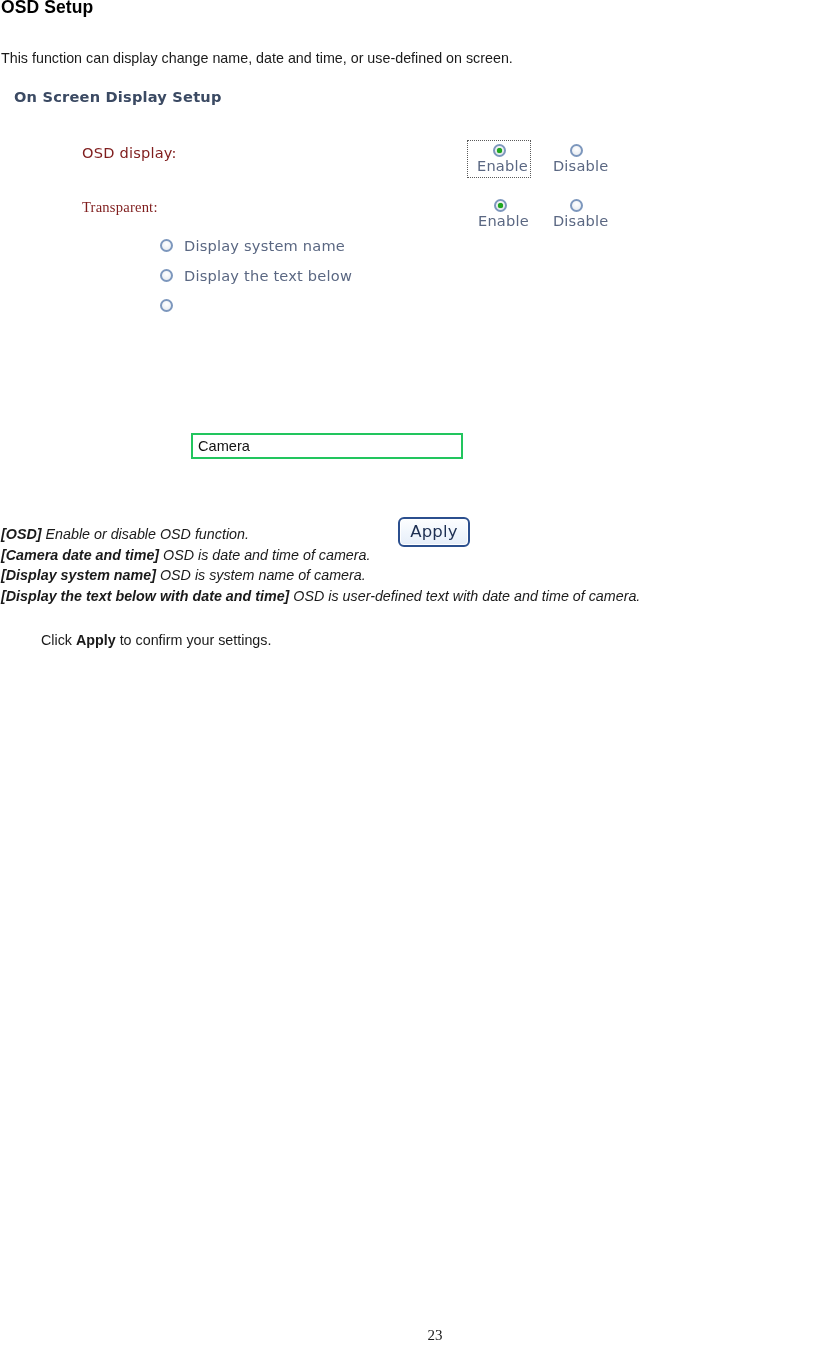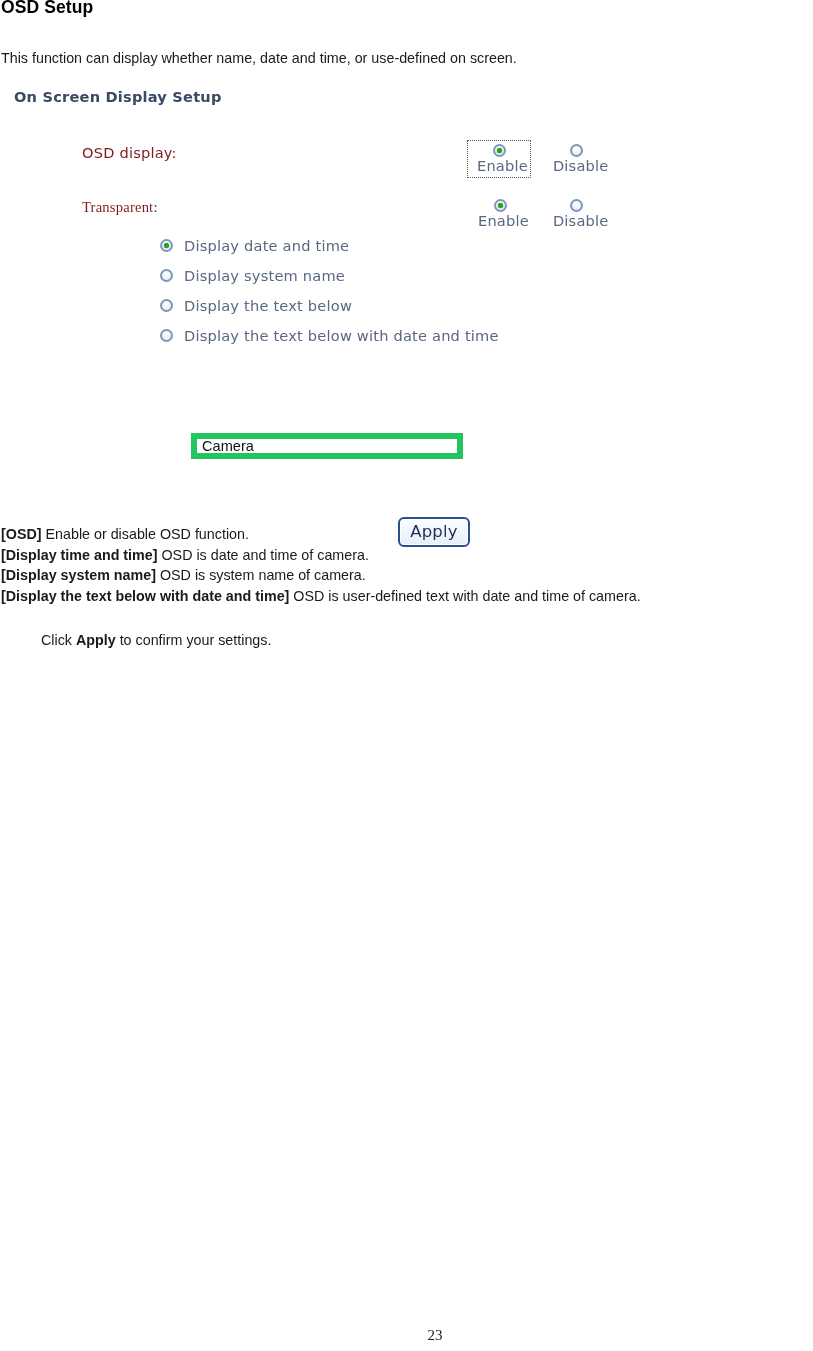--- a/index.html
+++ b/index.html
@@ -136,21 +136,21 @@
   .radio-row .radio-text { margin-left: 11px; }
 
   
   .text-input {
     position: absolute;
     left: 191px;
     top: 349px;
     width: 272px;
     height: 26px;
     box-sizing: border-box;
-    border: 6px solid #22c55e;
+    border: 2px solid #22c55e;
     background: #ffffff;
     font-family: "Liberation Sans", sans-serif;
     font-size: 14.6px;
     color: #111111;
     padding: 0 0 0 5px;
     line-height: 24px;
     border-radius: 0;
   }
 
   
@@ -176,20 +176,21 @@
   }
 
   
   .desc {
     position: absolute;
     left: 1px;
     top: 524px;
     width: 813px;
     font-size: 14.3px;
     color: #1a1a1a;
+    font-style: italic;
   }
   .desc-line {
     white-space: nowrap;
     line-height: 20.5px;
   }
   .desc-line b { font-weight: bold; }
 
   .closing {
     position: absolute;
     left: 1px;
@@ -211,21 +212,21 @@
     font-family: "Liberation Serif", serif;
     font-size: 15px;
     color: #1a1a1a;
   }
 </style>
 </head>
 <body>
 
 <div class="page-title">OSD Setup</div>
 
-<div class="intro">This function can display whether name, date and time, or use-defined on screen.</div>
+<div class="intro">This function can display change name, date and time, or use-defined on screen.</div>
 
 <div class="panel">
 
   <div class="panel-heading">On Screen Display Setup</div>
 
   <div class="field-label osd">OSD display:</div>
   <div class="radio-group osd">
     <label class="radio-opt focused">
       <span class="radio checked"></span>
       <span class="radio-text">Enable</span>
@@ -243,48 +244,43 @@
       <span class="radio-text">Enable</span>
     </label>
     <label class="radio-opt spaced">
       <span class="radio"></span>
       <span class="radio-text">Disable</span>
     </label>
   </div>
 
   <div class="radio-list">
     <label class="radio-row">
-      <span class="radio checked"></span>
-      <span class="radio-text">Display date and time</span>
+      <span class="radio"></span>
+      <span class="radio-text">Display system name</span>
     </label>
     <label class="radio-row">
       <span class="radio"></span>
-      <span class="radio-text">Display system name</span>
+      <span class="radio-text">Display the text below</span>
     </label>
     <label class="radio-row">
       <span class="radio"></span>
-      <span class="radio-text">Display the text below</span>
-    </label>
-    <label class="radio-row">
-      <span class="radio"></span>
-      <span class="radio-text">Display the text below with date and time</span>
     </label>
   </div>
 
   <input class="text-input" type="text" value="Camera" style="">
 
   <button class="apply-btn">Apply</button>
 </div>
 
 <div class="desc">
   <div class="desc-line">
     <b>[OSD]</b><span> Enable or disable OSD function.</span>
   </div>
   <div class="desc-line">
-    <b>[Display time and time]</b><span> OSD is date and time of camera.</span>
+    <b>[Camera date and time]</b><span> OSD is date and time of camera.</span>
   </div>
   <div class="desc-line">
     <b>[Display system name]</b><span> OSD is system name of camera.</span>
   </div>
   <div class="desc-line">
     <b>[Display the text below with date and time]</b><span> OSD is user-defined text with date and time of camera.</span>
   </div>
 </div>
 
 <div class="closing">

